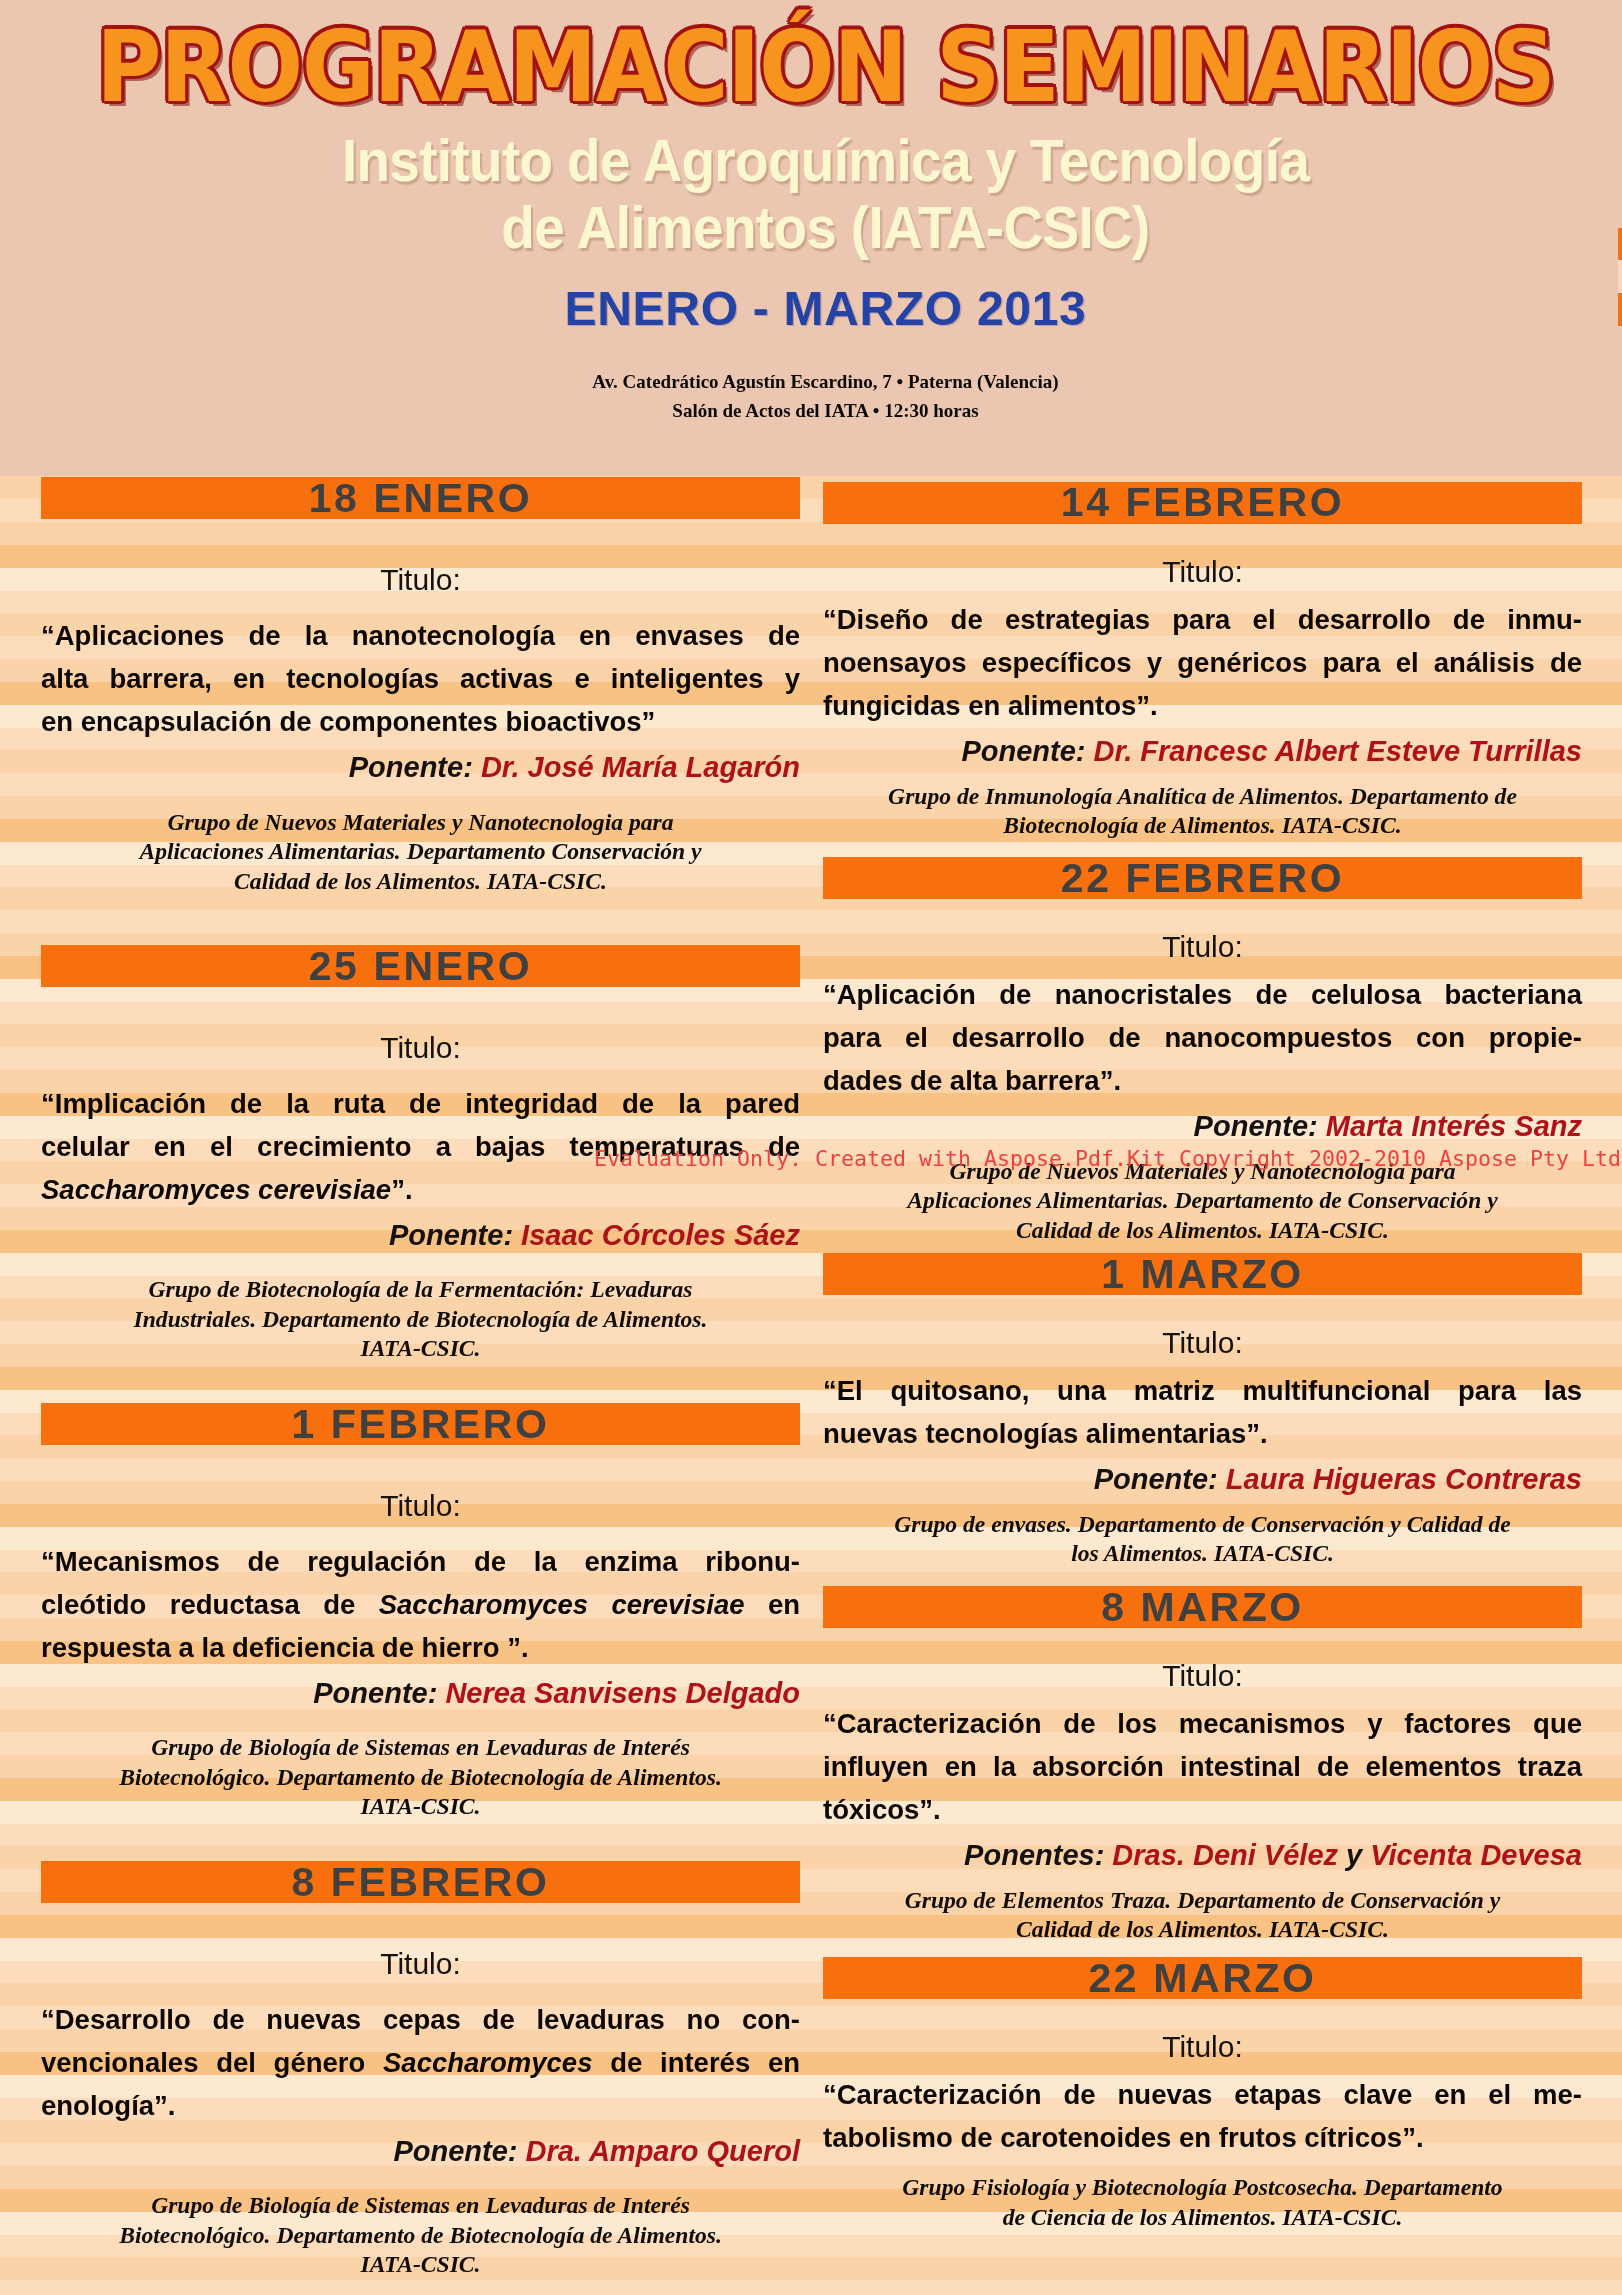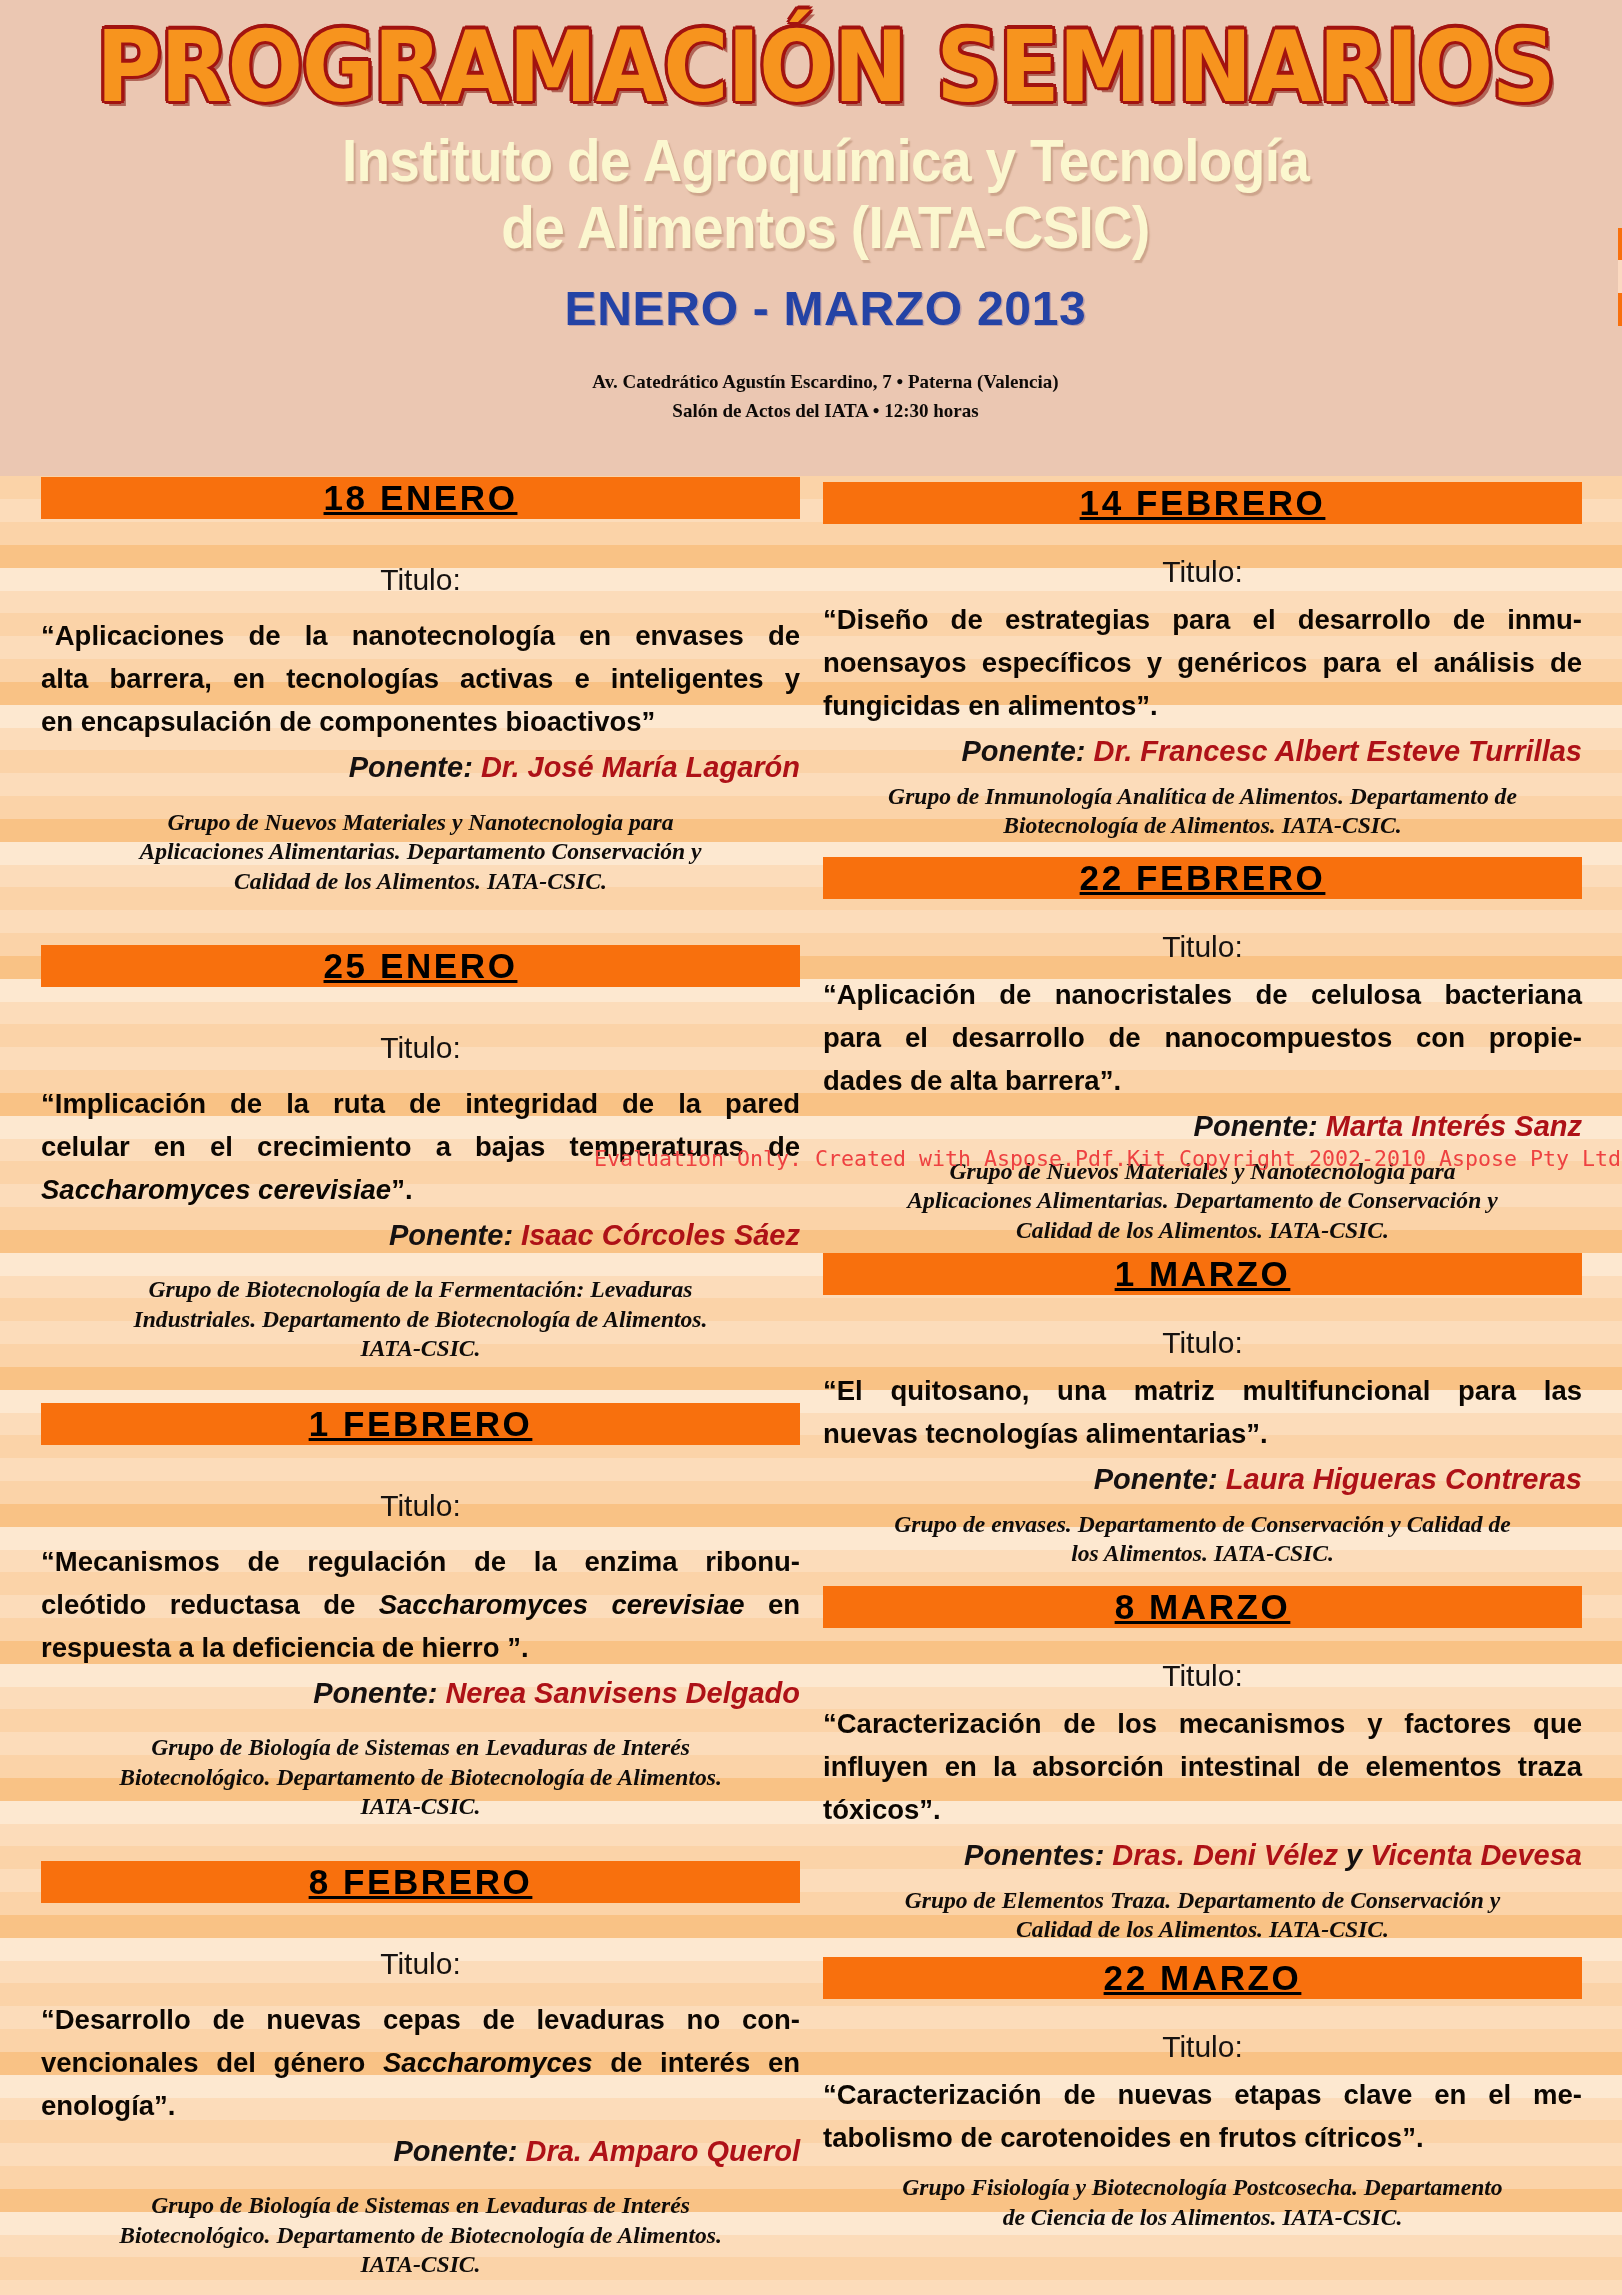--- a/index.html
+++ b/index.html
@@ -67,23 +67,22 @@
   
   .col{position:absolute;top:476px;width:759px;}
   #col-left{left:41px;}
   #col-right{left:823px;}
   .session{position:absolute;left:0;width:100%;}
   .date-bar{
     height:42px;background:var(--bar_orange);
     display:flex;align-items:center;justify-content:center;
   }
   .date-text{
-    color:#000000;font-weight:bold;font-size:35px;letter-spacing:2.6px;
+    color:#404040;font-weight:bold;font-size:41px;letter-spacing:2.6px;
     font-family:"Liberation Sans",sans-serif;
-    text-decoration:underline;
   }
   .titulo{
     text-align:center;font-size:30px;color:#161210;margin-top:44px;
   }
   #col-right .titulo{margin-top:31px;}
   .title{
     margin:17px 0 0 0;font-weight:bold;font-size:27.5px;line-height:43px;
     color:var(--ink);
   }
   #col-right .title{margin-top:9.2px;}

